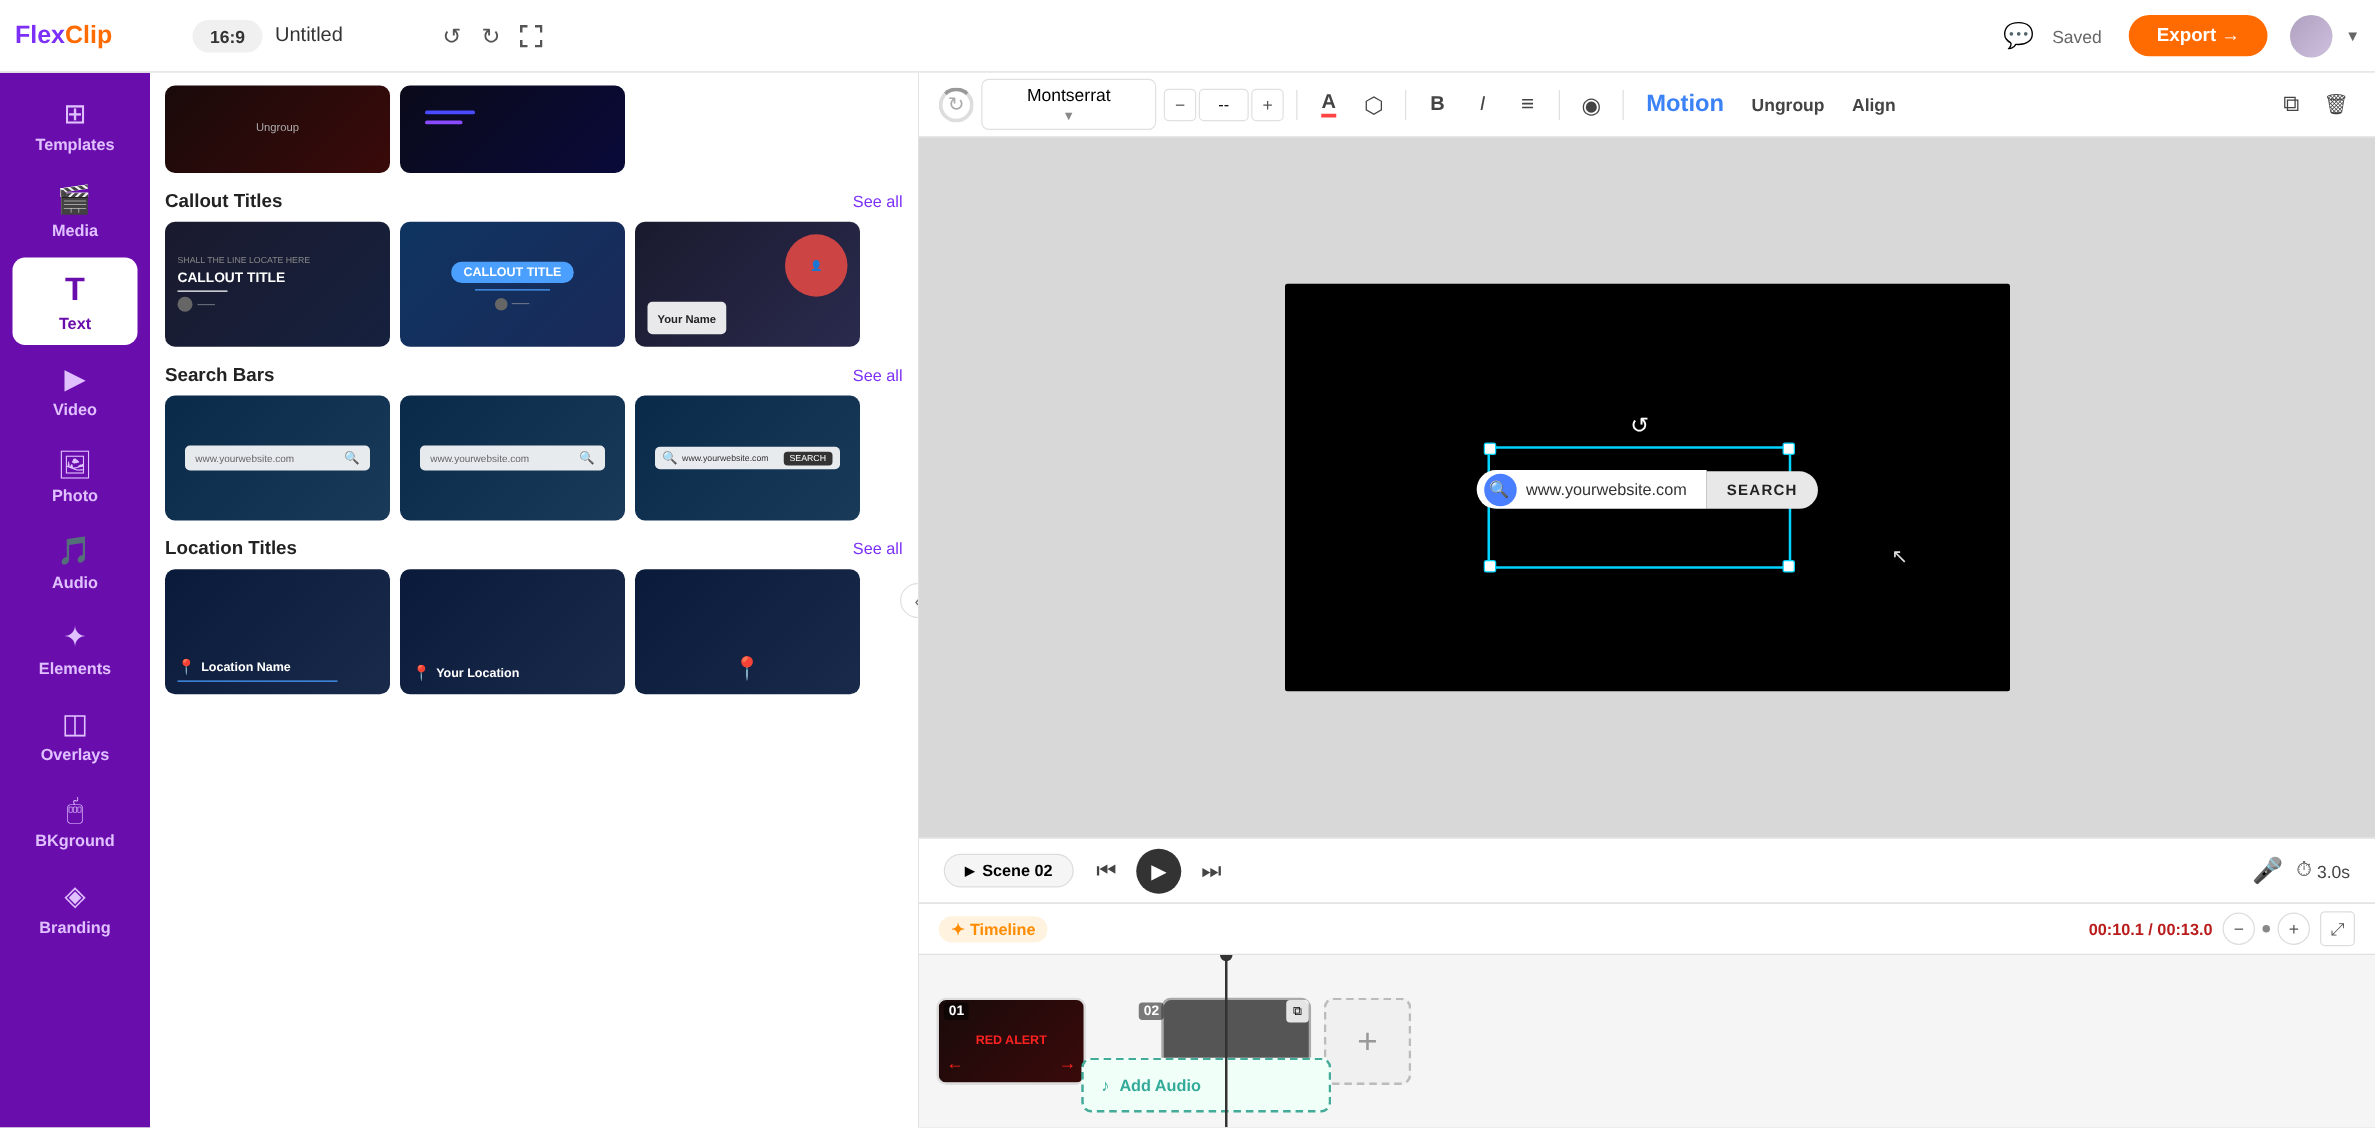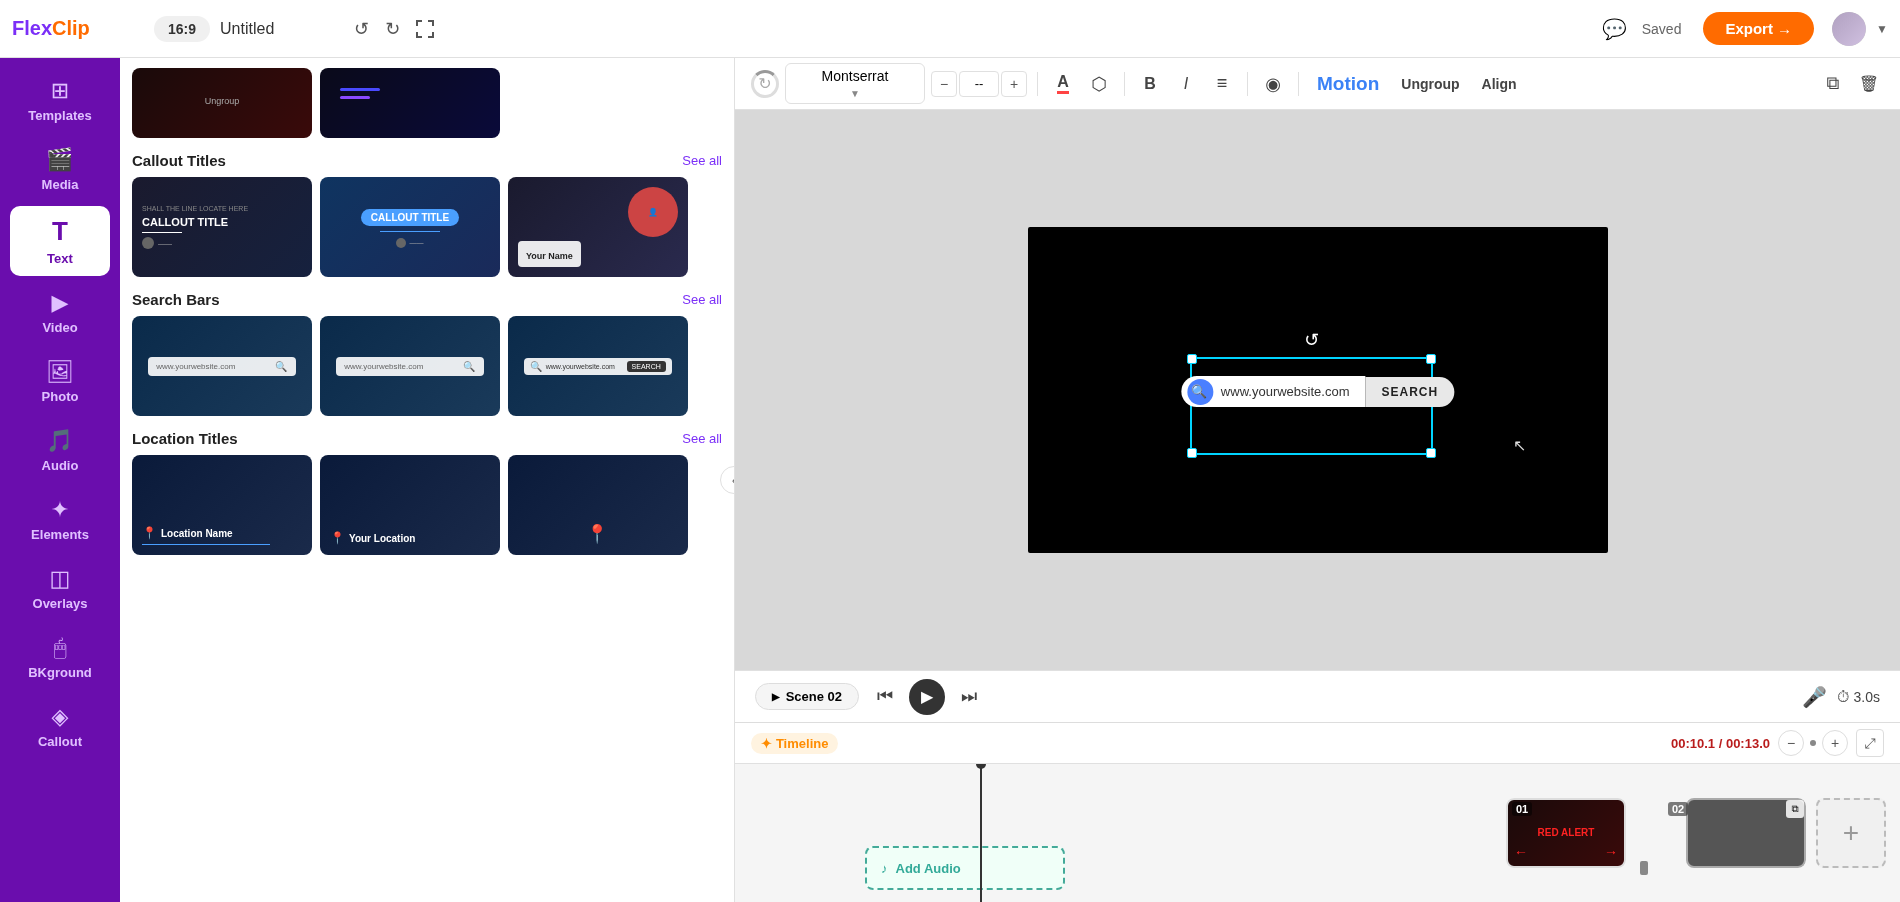--- a/index.html
+++ b/index.html
@@ -486,21 +486,21 @@
     <div class="sidebar-item">
       <span class="sidebar-icon">◫</span>
       <span class="sidebar-label">Overlays</span>
     </div>
     <div class="sidebar-item">
       <span class="sidebar-icon">🖱</span>
       <span class="sidebar-label">BKground</span>
     </div>
     <div class="sidebar-item">
       <span class="sidebar-icon">◈</span>
-      <span class="sidebar-label">Callout</span>
+      <span class="sidebar-label">Branding</span>
     </div>
   </div>
 
   <div class="left-panel" style="position:relative;">
 
     <div class="top-row-cards">
       <div class="template-card top-card-1" style="height:70px;">
         <div style="padding:8px;color:#aaa;font-size:9px;text-align:center;margin-top:20px;">Ungroup</div>
       </div>
       <div class="template-card top-card-2" style="height:70px;background:linear-gradient(135deg,#0a0a1a,#0a0a3a);">
@@ -711,21 +711,21 @@
         <div style="display:flex;align-items:center;gap:8px;">
           <span class="time-indicator">00:10.1 / 00:13.0</span>
           <div class="timeline-zoom">
             <button class="zoom-btn">−</button>
             <div class="zoom-dot"></div>
             <button class="zoom-btn">+</button>
           </div>
           <button class="expand-btn">⤢</button>
         </div>
       </div>
-      <div class="timeline-content" style="position:relative;justify-content:flex-end;">
+      <div class="timeline-content" style="position:relative;">
 
         <div style="position:absolute;top:0;left:245px;width:2px;background:#333;height:100%;z-index:5;">
           <div style="width:10px;height:10px;background:#333;border-radius:50%;position:absolute;top:-5px;left:-4px;"></div>
         </div>
 
         <div class="scene-clip" style="position:relative;">
           <div class="scene-clip-1">
             <span class="scene-number">01</span>
             <div class="red-alert-text">
               <span>RED ALERT</span>

